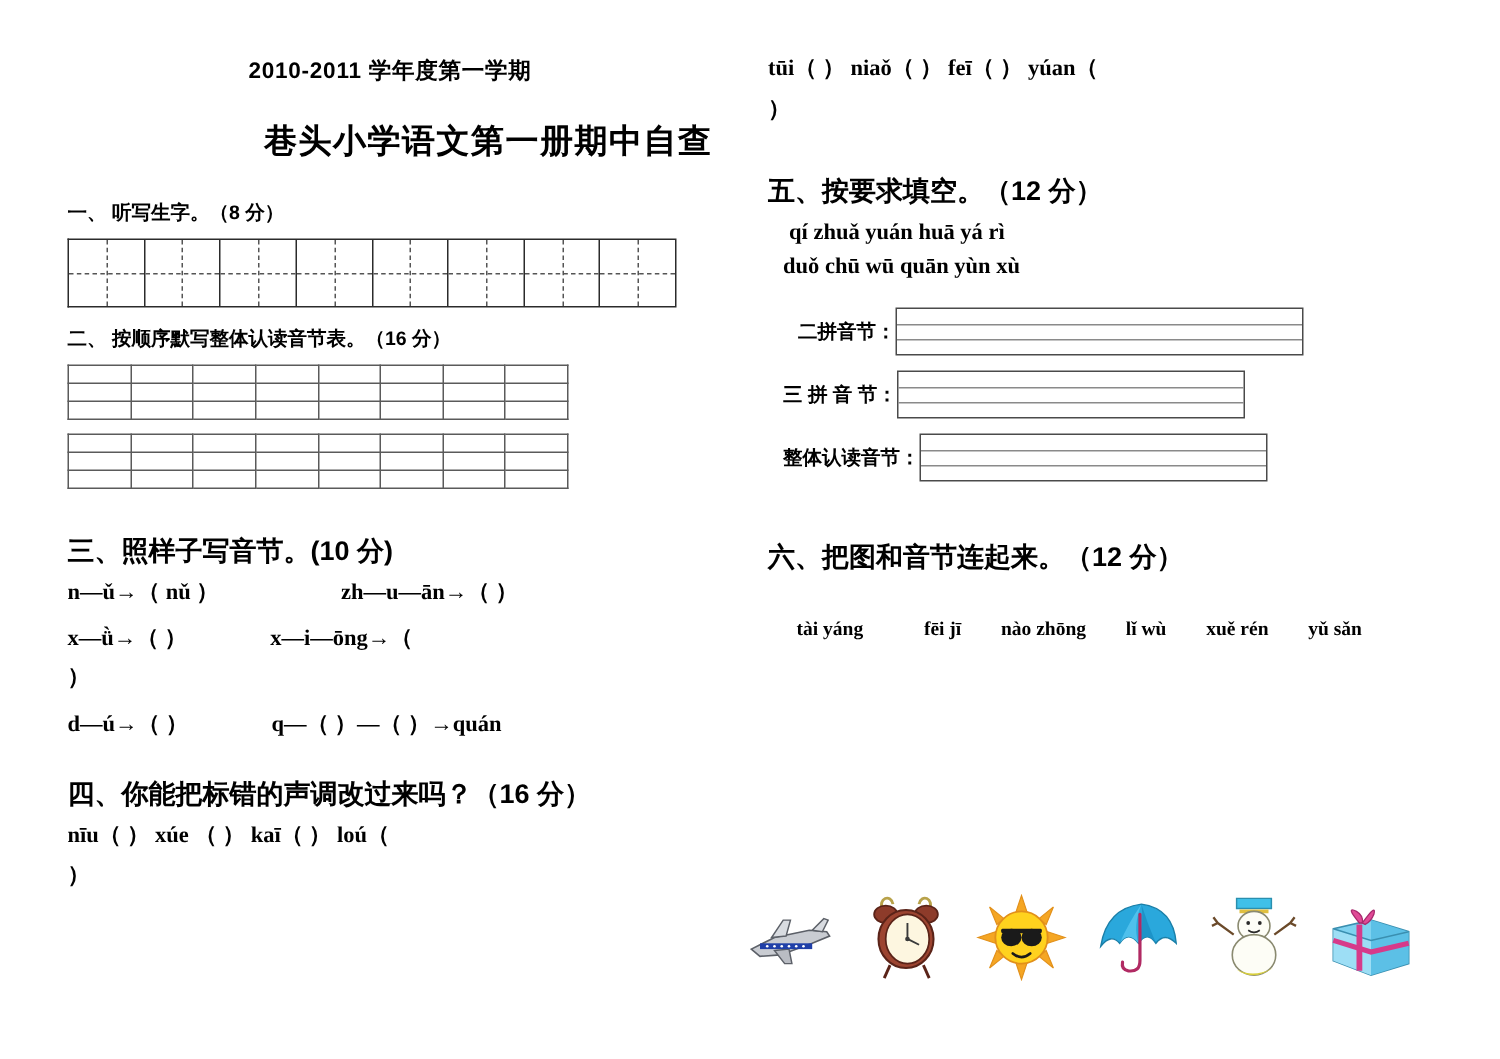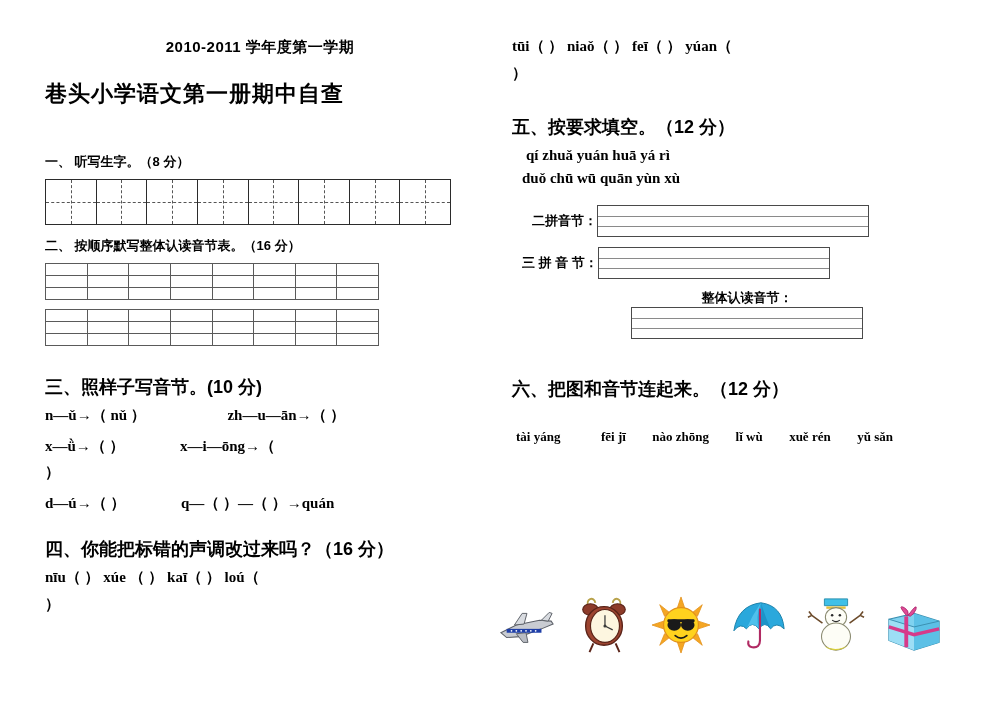--- a/index.html
+++ b/index.html
@@ -37,25 +37,25 @@
   
   .doc-year {
     text-align: center;
     font-size: 15px;
     font-weight: 700;
     letter-spacing: 0.5px;
     margin: 0 0 22px 0;
     font-family: "Liberation Sans", "DejaVu Sans", sans-serif;
   }
   .doc-title {
-    text-align: left;
+    text-align: right;
     font-size: 22px;
     font-weight: 700;
     letter-spacing: 1px;
-    margin: 0 0 44px 0;
+    margin: 0 0 24px 0;
     font-family: "Liberation Sans", "DejaVu Sans", sans-serif;
   }
   .info-line {
     display: flex;
     align-items: baseline;
     font-size: 14px;
     font-weight: 700;
     font-family: "Liberation Sans", "DejaVu Sans", sans-serif;
     margin-bottom: 18px;
     white-space: nowrap;
@@ -378,35 +378,35 @@
     </div>
 
     <div class="ansbox-row" style="padding-left:10px;">
       <span class="ansbox-label">三 拼 音 节：</span>
       <div class="ansbox" style="width:232px;">
         <div class="ln a"></div>
         <div class="ln b"></div>
       </div>
     </div>
 
-    <div class="ansbox-row" style="padding-left:10px;flex-direction:column;">
+    <div class="ansbox-row" style="padding-left:10px;">
       <span class="ansbox-label">整体认读音节：</span>
       <div class="ansbox" style="width:232px;">
         <div class="ln a"></div>
         <div class="ln b"></div>
       </div>
     </div>
 
     <div class="spacer-28"></div>
 
     <div class="sec-h big">六、把图和音节连起来。（12 分）</div>
 
     <div class="spacer-20"></div>
 
-    <div class="match-words" style="padding-left:4px;">
+    <div class="match-words" style="padding-left:4px;margin-left:15px;">
       <span>tài yáng</span>
       <span class="sp-w"></span>
       <span>fēi jī</span>
       <span class="sp"></span>
       <span>nào zhōng</span>
       <span class="sp"></span>
       <span>lǐ wù</span>
       <span class="sp"></span>
       <span>xuě rén</span>
       <span class="sp"></span>

